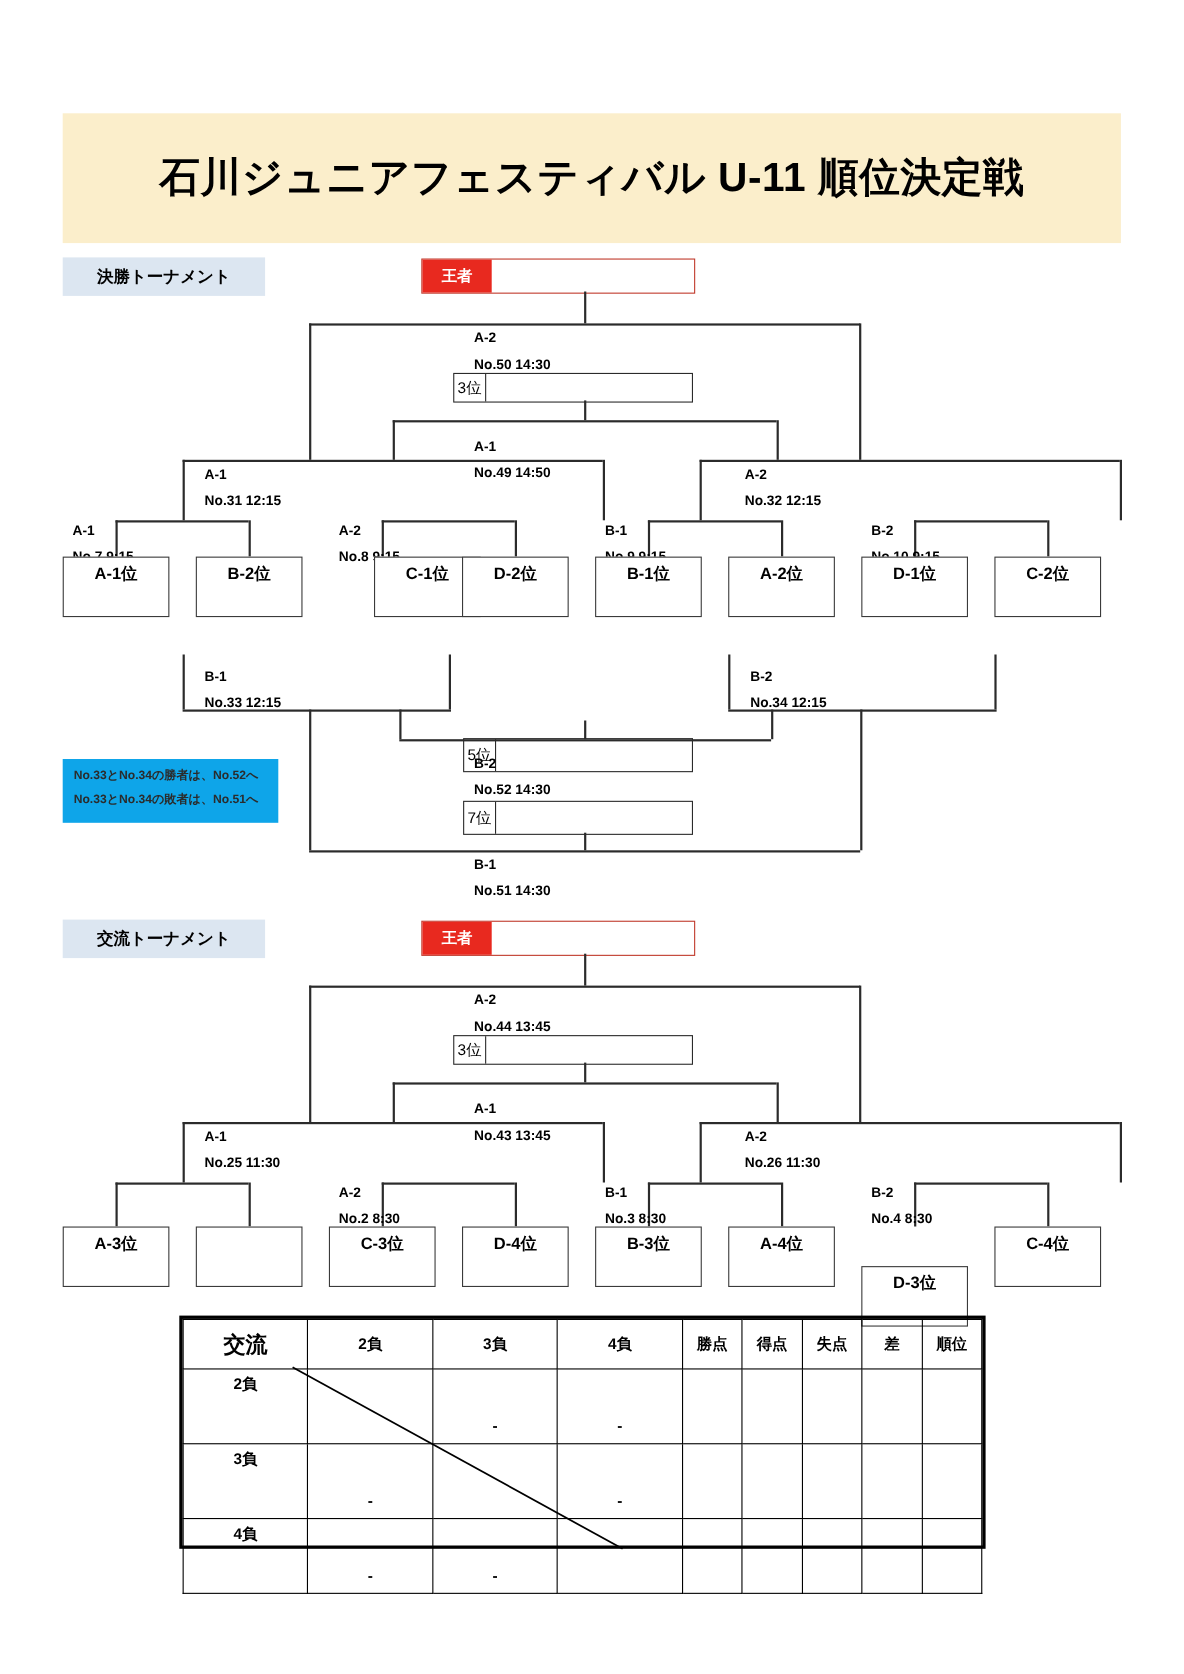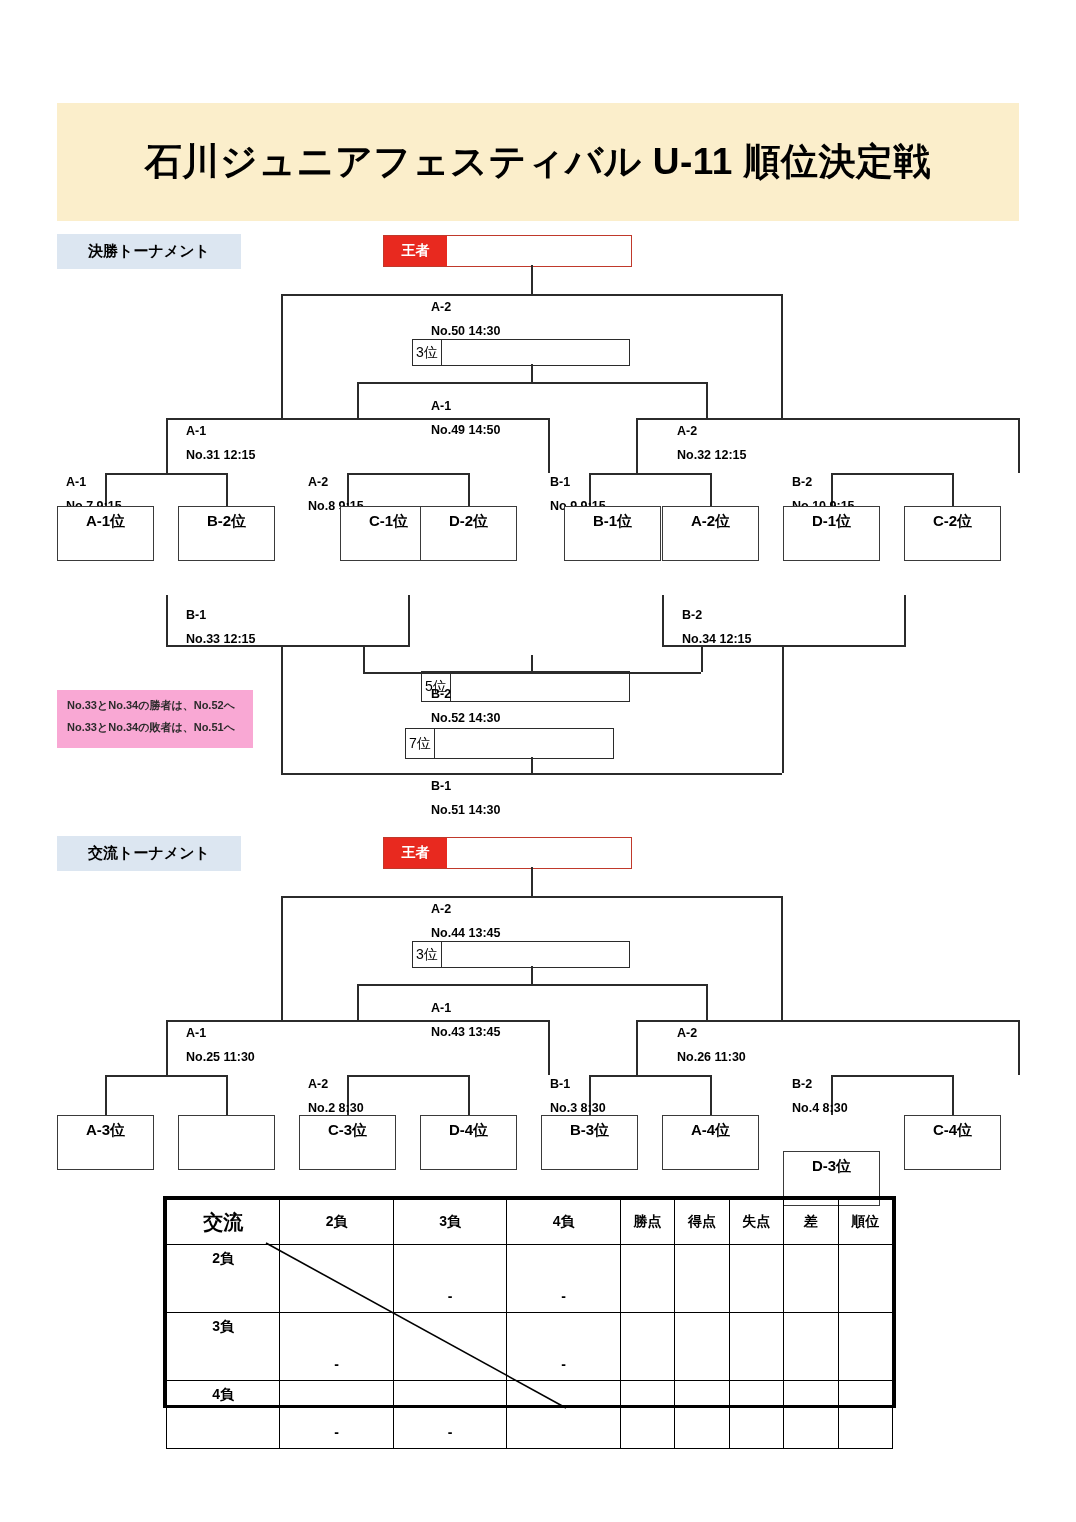--- a/index.html
+++ b/index.html
@@ -32,21 +32,21 @@
       font-size:15px;font-weight:bold;text-align:center;padding-top:5px;
       box-sizing:border-box;}
   
   .h{background:#2b2b2b;height:1.6px;}
   .v{background:#2b2b2b;width:1.6px;}
   
   .match{text-align:left;font-size:12.5px;font-weight:bold;line-height:1.9;}
   .match .g{display:block;}
   .match .n{display:block;}
   
-  #note{left:57px;top:690px;width:196px;height:58px;background:#f9a8d4;
+  #note{left:57px;top:690px;width:196px;height:58px;background:#0ea5e9;
       font-size:11px;font-weight:bold;color:#2b2b2b;line-height:2.0;
       padding:4px 0 0 10px;box-sizing:border-box;}
   
   #table-wrap{left:163px;top:1196px;width:733px;height:212px;}
   table{border-collapse:collapse;width:100%;height:100%;table-layout:fixed;}
   table,td,th{border:1.3px solid #000;}
   #table-wrap{box-sizing:border-box;border:3px solid #000;}
   th,td{font-size:14px;font-weight:bold;text-align:center;padding:0;}
   thead th{height:44px;}
   tbody td{height:54px;vertical-align:top;padding-top:5px;}
@@ -136,21 +136,21 @@
 <div class="abs v" style="left:952px;top:473px;height:33px;"></div>
 <div class="abs match" style="left:792px;top:471px;width:200px;">
   <span class="g">B-2</span>
   <span class="n">No.10 9:15</span>
 </div>
 
 <div class="abs teambox" style="left:57px;top:506px;">A-1位</div>
 <div class="abs teambox" style="left:178px;top:506px;">B-2位</div>
 <div class="abs teambox" style="left:299px;top:506px;margin-left:41px;">C-1位</div>
 <div class="abs teambox" style="left:420px;top:506px;">D-2位</div>
-<div class="abs teambox" style="left:541px;top:506px;margin-left:23px;">B-1位</div>
+<div class="abs teambox" style="left:541px;top:506px;">B-1位</div>
 <div class="abs teambox" style="left:662px;top:506px;">A-2位</div>
 <div class="abs teambox" style="left:783px;top:506px;">D-1位</div>
 <div class="abs teambox" style="left:904px;top:506px;">C-2位</div>
 
 <div class="abs v" style="left:166px;top:595px;height:50px;"></div>
 <div class="abs v" style="left:408px;top:595px;height:50px;"></div>
 <div class="abs h" style="left:166px;top:645px;width:244px;"></div>
 <div class="abs match" style="left:186px;top:604px;width:200px;">
   <span class="g">B-1</span>
   <span class="n">No.33 12:15</span>
@@ -171,21 +171,21 @@
 <div class="abs v" style="left:531px;top:655px;height:17px;"></div>
 
 <div class="abs h" style="left:363px;top:672px;width:338px;"></div>
 <div class="abs v" style="left:363px;top:645px;height:27px;"></div>
 <div class="abs v" style="left:701px;top:645px;height:27px;"></div>
 <div class="abs match" style="left:431px;top:683px;width:200px;">
   <span class="g">B-2</span>
   <span class="n">No.52 14:30</span>
 </div>
 
-<div class="abs rankbox" style="left:405px;top:728px;width:207px;height:29px;">
+<div class="abs rankbox" style="left:421px;top:728px;width:207px;height:29px;">
   <div class="lab">7位</div>
   <div class="val"></div>
 </div>
 <div class="abs v" style="left:531px;top:757px;height:16px;"></div>
 
 <div class="abs h" style="left:281px;top:773px;width:501px;"></div>
 <div class="abs v" style="left:281px;top:645px;height:128px;"></div>
 <div class="abs v" style="left:782px;top:645px;height:128px;"></div>
 <div class="abs match" style="left:431px;top:775px;width:200px;">
   <span class="g">B-1</span>

